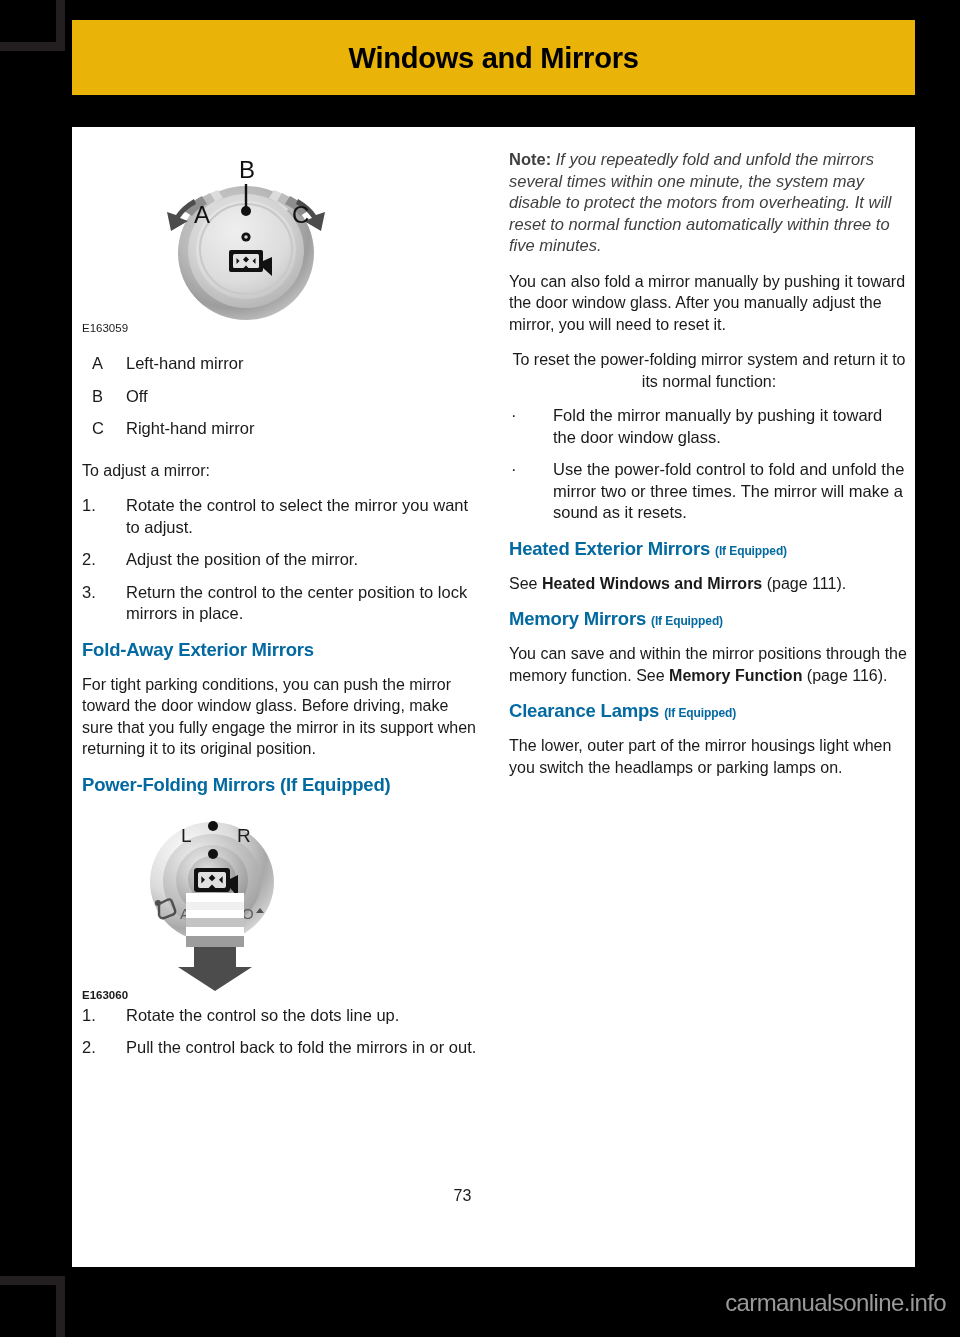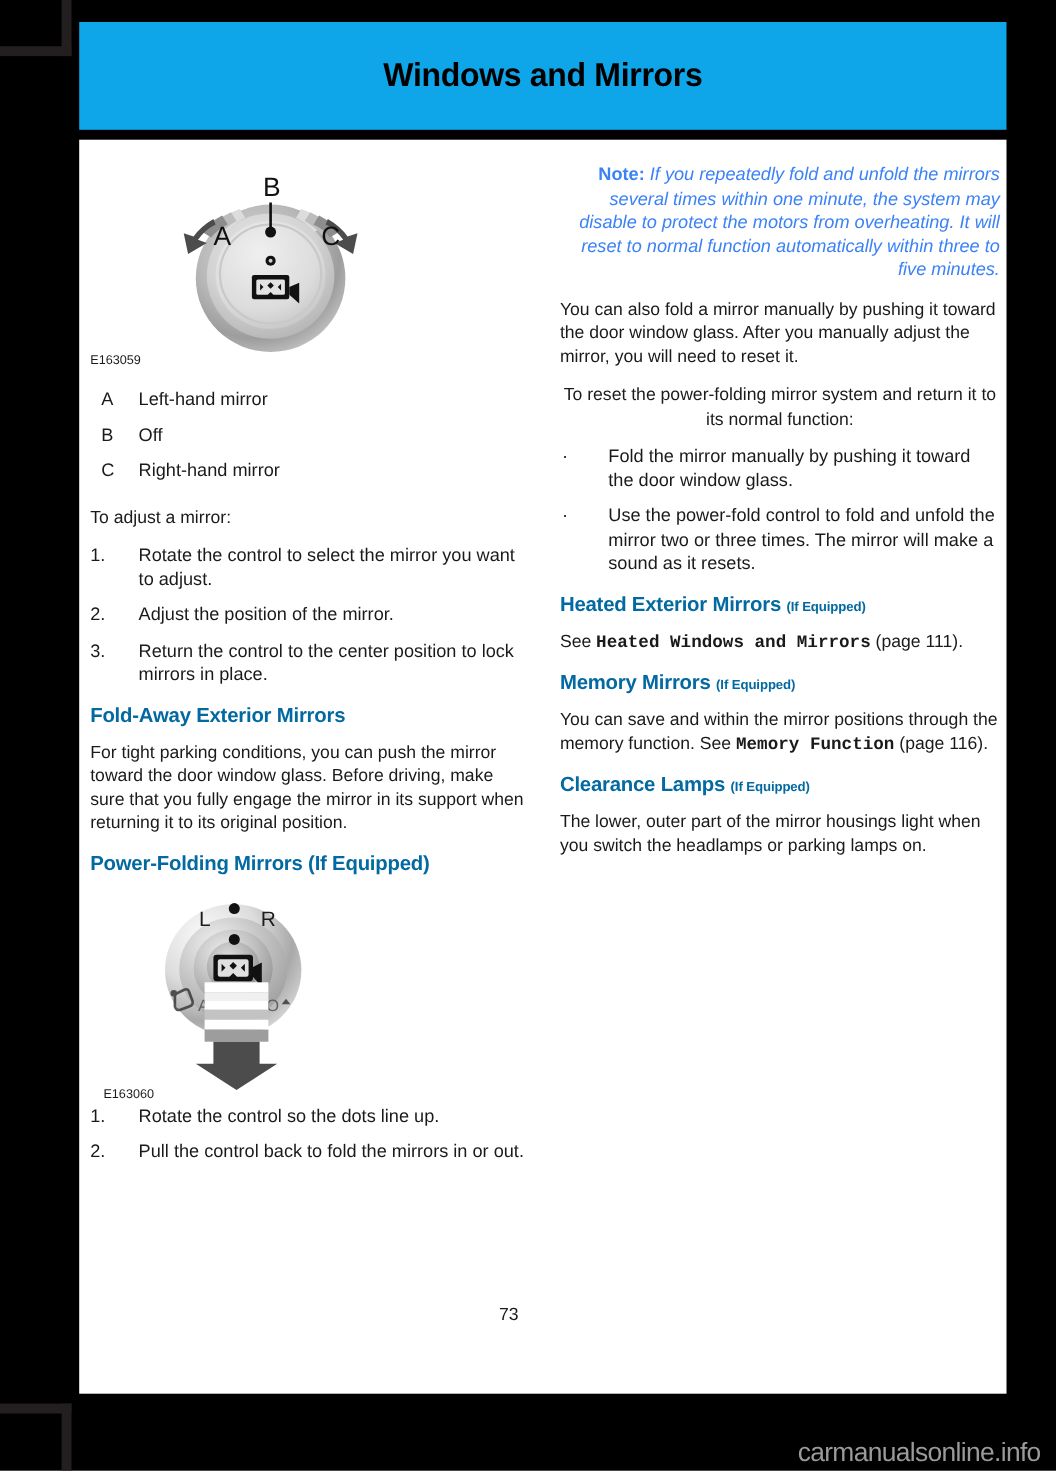--- a/index.html
+++ b/index.html
@@ -11,22 +11,22 @@
     position:relative;
   }
 
   
   .corner-mark{position:absolute;background:transparent;}
   .corner-tl{left:0;top:0;width:56px;height:42px;border-right:9px solid #231f20;border-bottom:9px solid #231f20;}
   .corner-bl{left:0;bottom:0;width:56px;height:52px;border-right:9px solid #231f20;border-top:9px solid #231f20;}
 
   
   .title-band{
-    position:absolute;left:72px;top:20px;width:843px;height:98px;
-    background:#0ea5e9;
+    position:absolute;left:72px;top:20px;width:843px;height:75px;
+    background:#eab308;
     display:flex;align-items:center;justify-content:center;
   }
   .title-text{
     font-size:30px;font-weight:bold;color:#000;
     letter-spacing:-0.3px;
     transform:scaleX(0.97);
   }
 
   
   .page{
@@ -43,30 +43,30 @@
   .col-left{left:10px;}
   .col-right{left:437px;}
 
   
   .body-p{
     font-size:16px;line-height:21.5px;color:#1a1a1a;
     margin:0 0 14px 0;
   }
   .body-p.tight{margin-bottom:13px;text-align:center;}
   .note-p{
-    font-size:16.5px;line-height:21.5px;color:#3b82f6;
-    margin:0 0 14px 0;font-style:italic;text-align:right;
+    font-size:16.5px;line-height:21.5px;color:#404040;
+    margin:0 0 14px 0;font-style:italic;
   }
   .note-lead{font-style:normal;font-weight:bold;}
   h2.sec{
     font-size:18.5px;font-weight:bold;color:#0369a1;
     margin:0 0 13px 0;letter-spacing:-0.2px;
   }
   h2.sec .ifeq{font-size:12px;font-weight:bold;letter-spacing:-0.1px;}
-  .bold{font-weight:bold;font-family:Liberation Mono, monospace;}
+  .bold{font-weight:bold;}
 
   
   ol.steps,ul.bullets{margin:0 0 14px 0;padding:0;list-style:none;}
   ol.steps li,ul.bullets li{
     position:relative;padding-left:44px;
     font-size:16.5px;line-height:21.5px;color:#1a1a1a;
     margin-bottom:11px;
   }
   ol.steps li .num{position:absolute;left:0;top:0;width:34px;}
   ul.bullets li .dot{position:absolute;left:2px;top:0;}
@@ -83,31 +83,31 @@
     font-size:11.5px;color:#1a1a1a;
     position:absolute;left:0;
   }
 
   
   .fig1{height:198px;}
   .fig1 .fig-caption{bottom:13px;left:0px;}
 
   
   .fig2{height:190px;}
-  .fig2 .fig-caption{bottom:-2px;left:12px;}
+  .fig2 .fig-caption{bottom:-2px;left:0;font-weight:bold;}
 
   
   .page-number{
     position:absolute;left:0;top:1060px;width:781px;
     text-align:center;font-size:16px;color:#1a1a1a;
   }
 
   
   .watermark{
-    position:absolute;right:14px;bottom:2px;
+    position:absolute;right:14px;bottom:20px;
     font-size:24px;color:#9a9a9a;letter-spacing:-0.6px;
   }
 </style>
 </head>
 <body>
 
 <div class="corner-mark corner-tl"></div>
 <div class="corner-mark corner-bl"></div>
 
 <div class="title-band">

